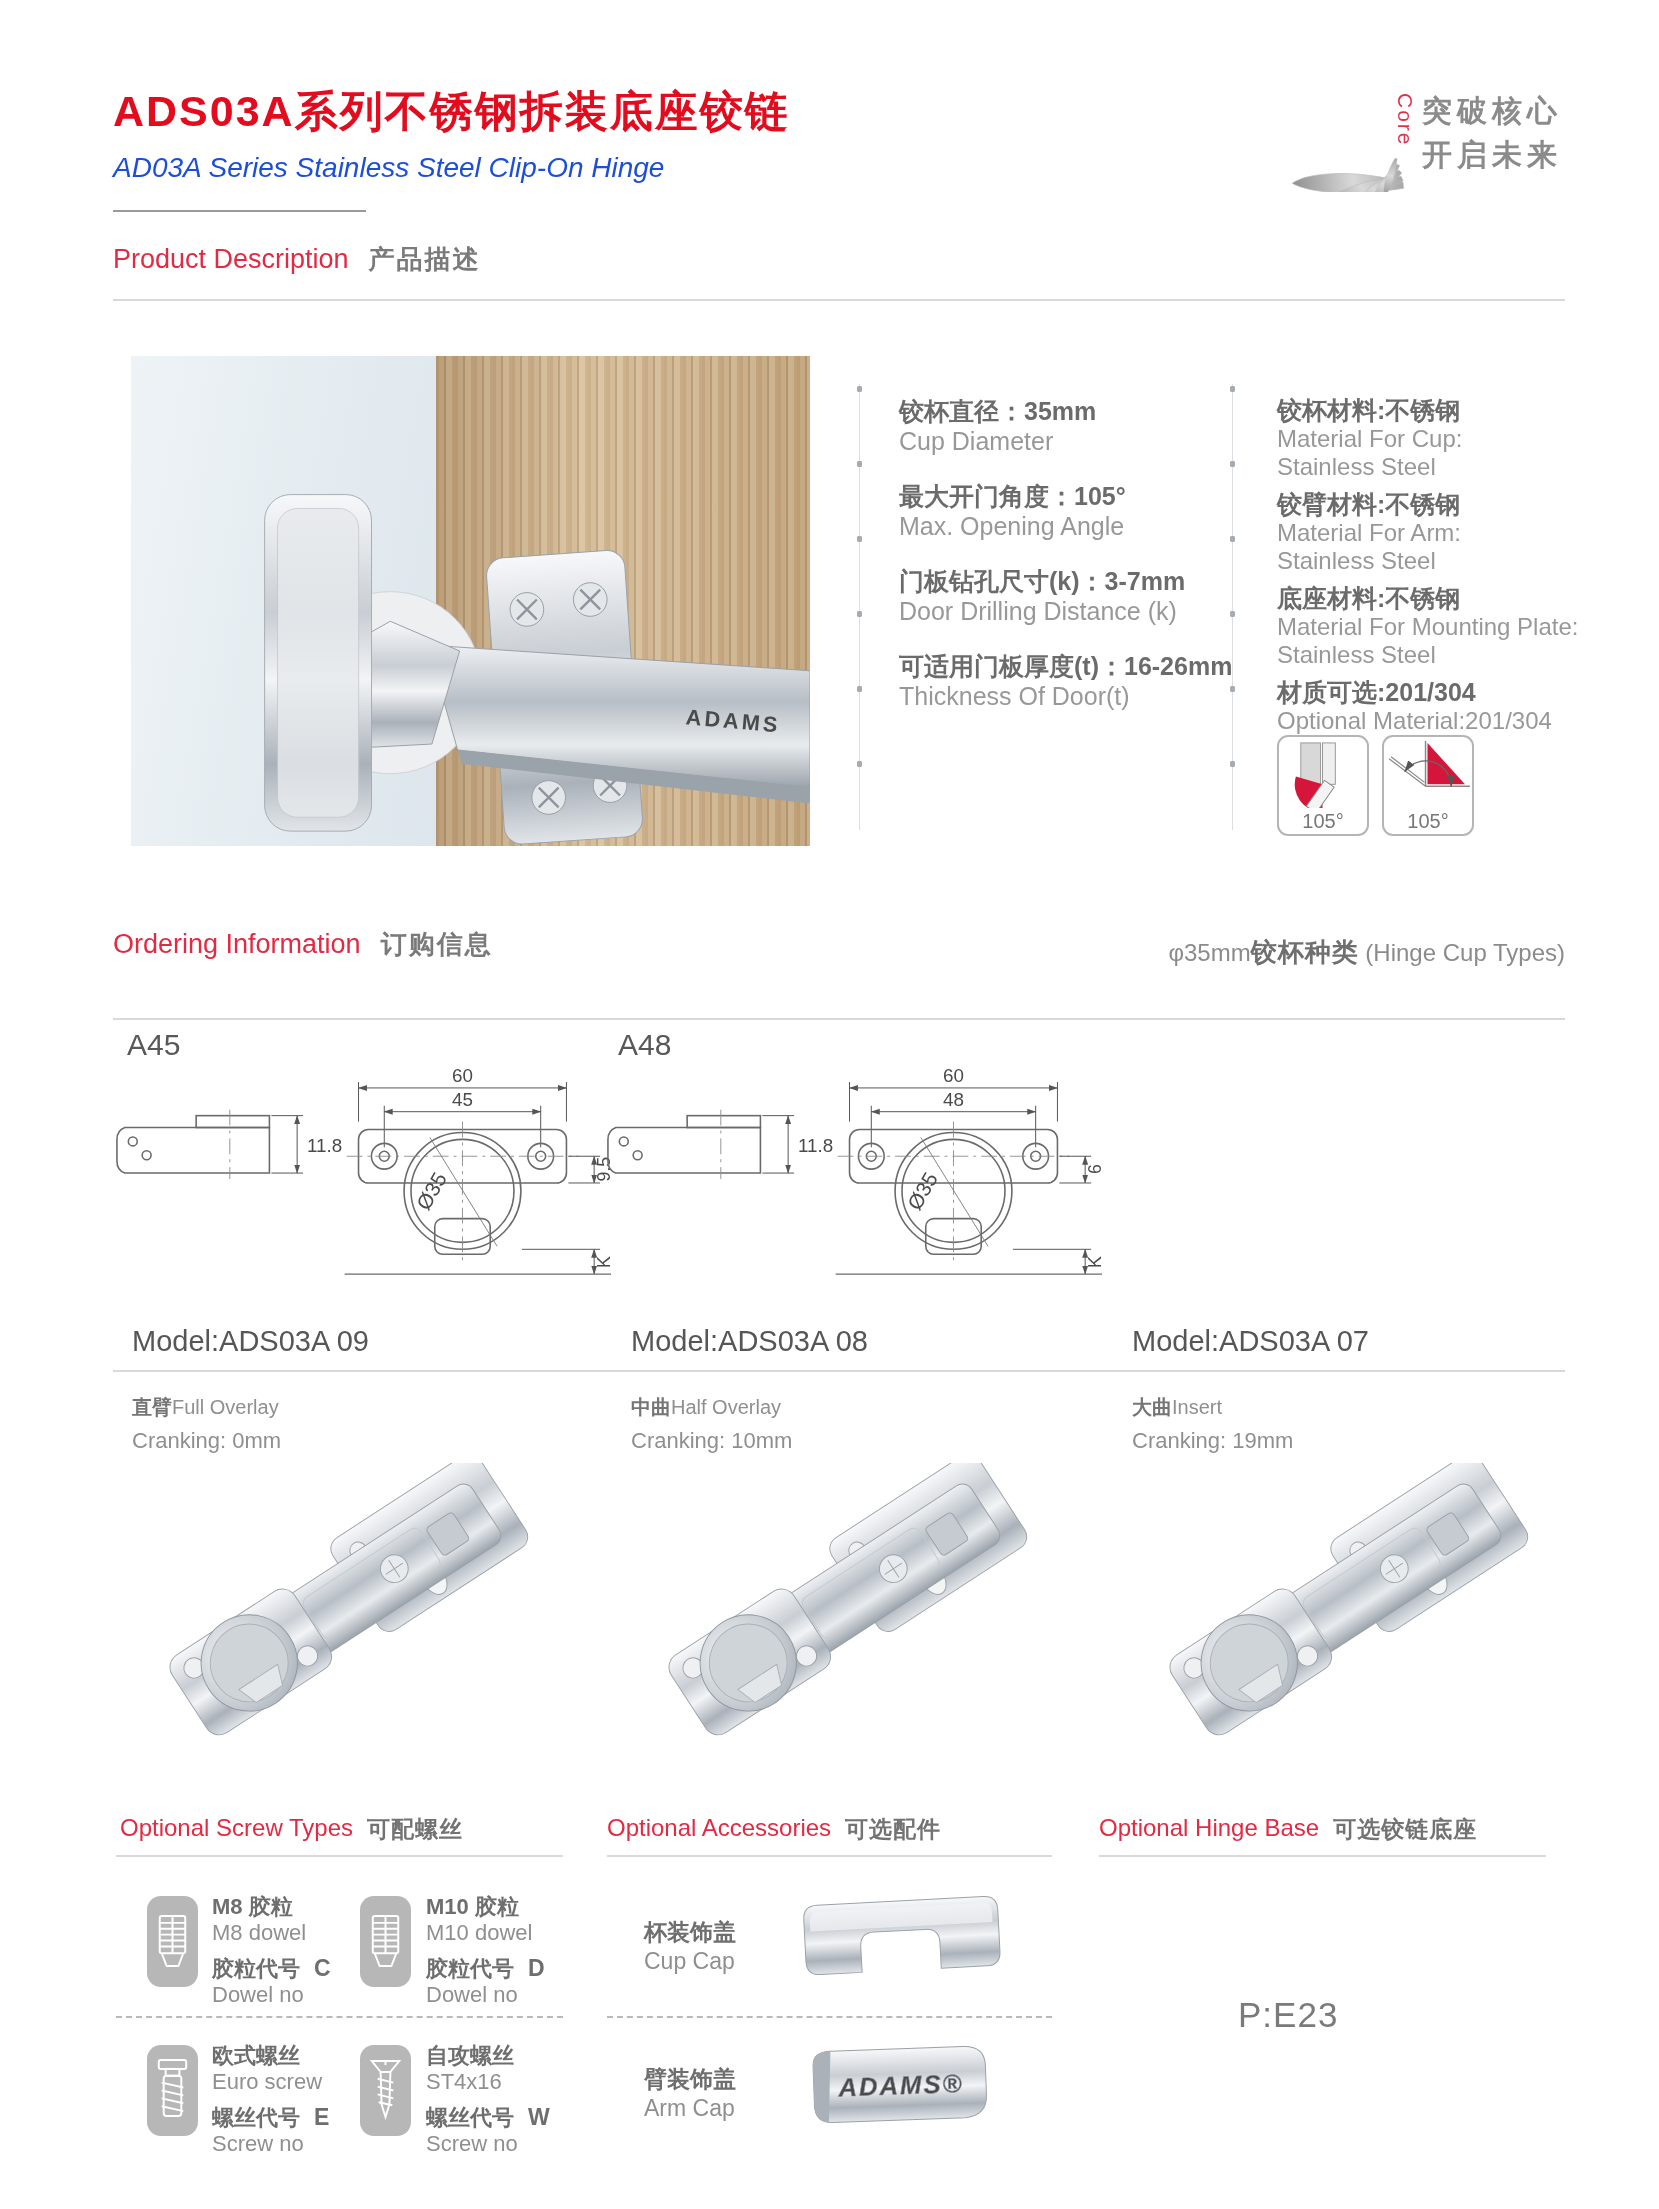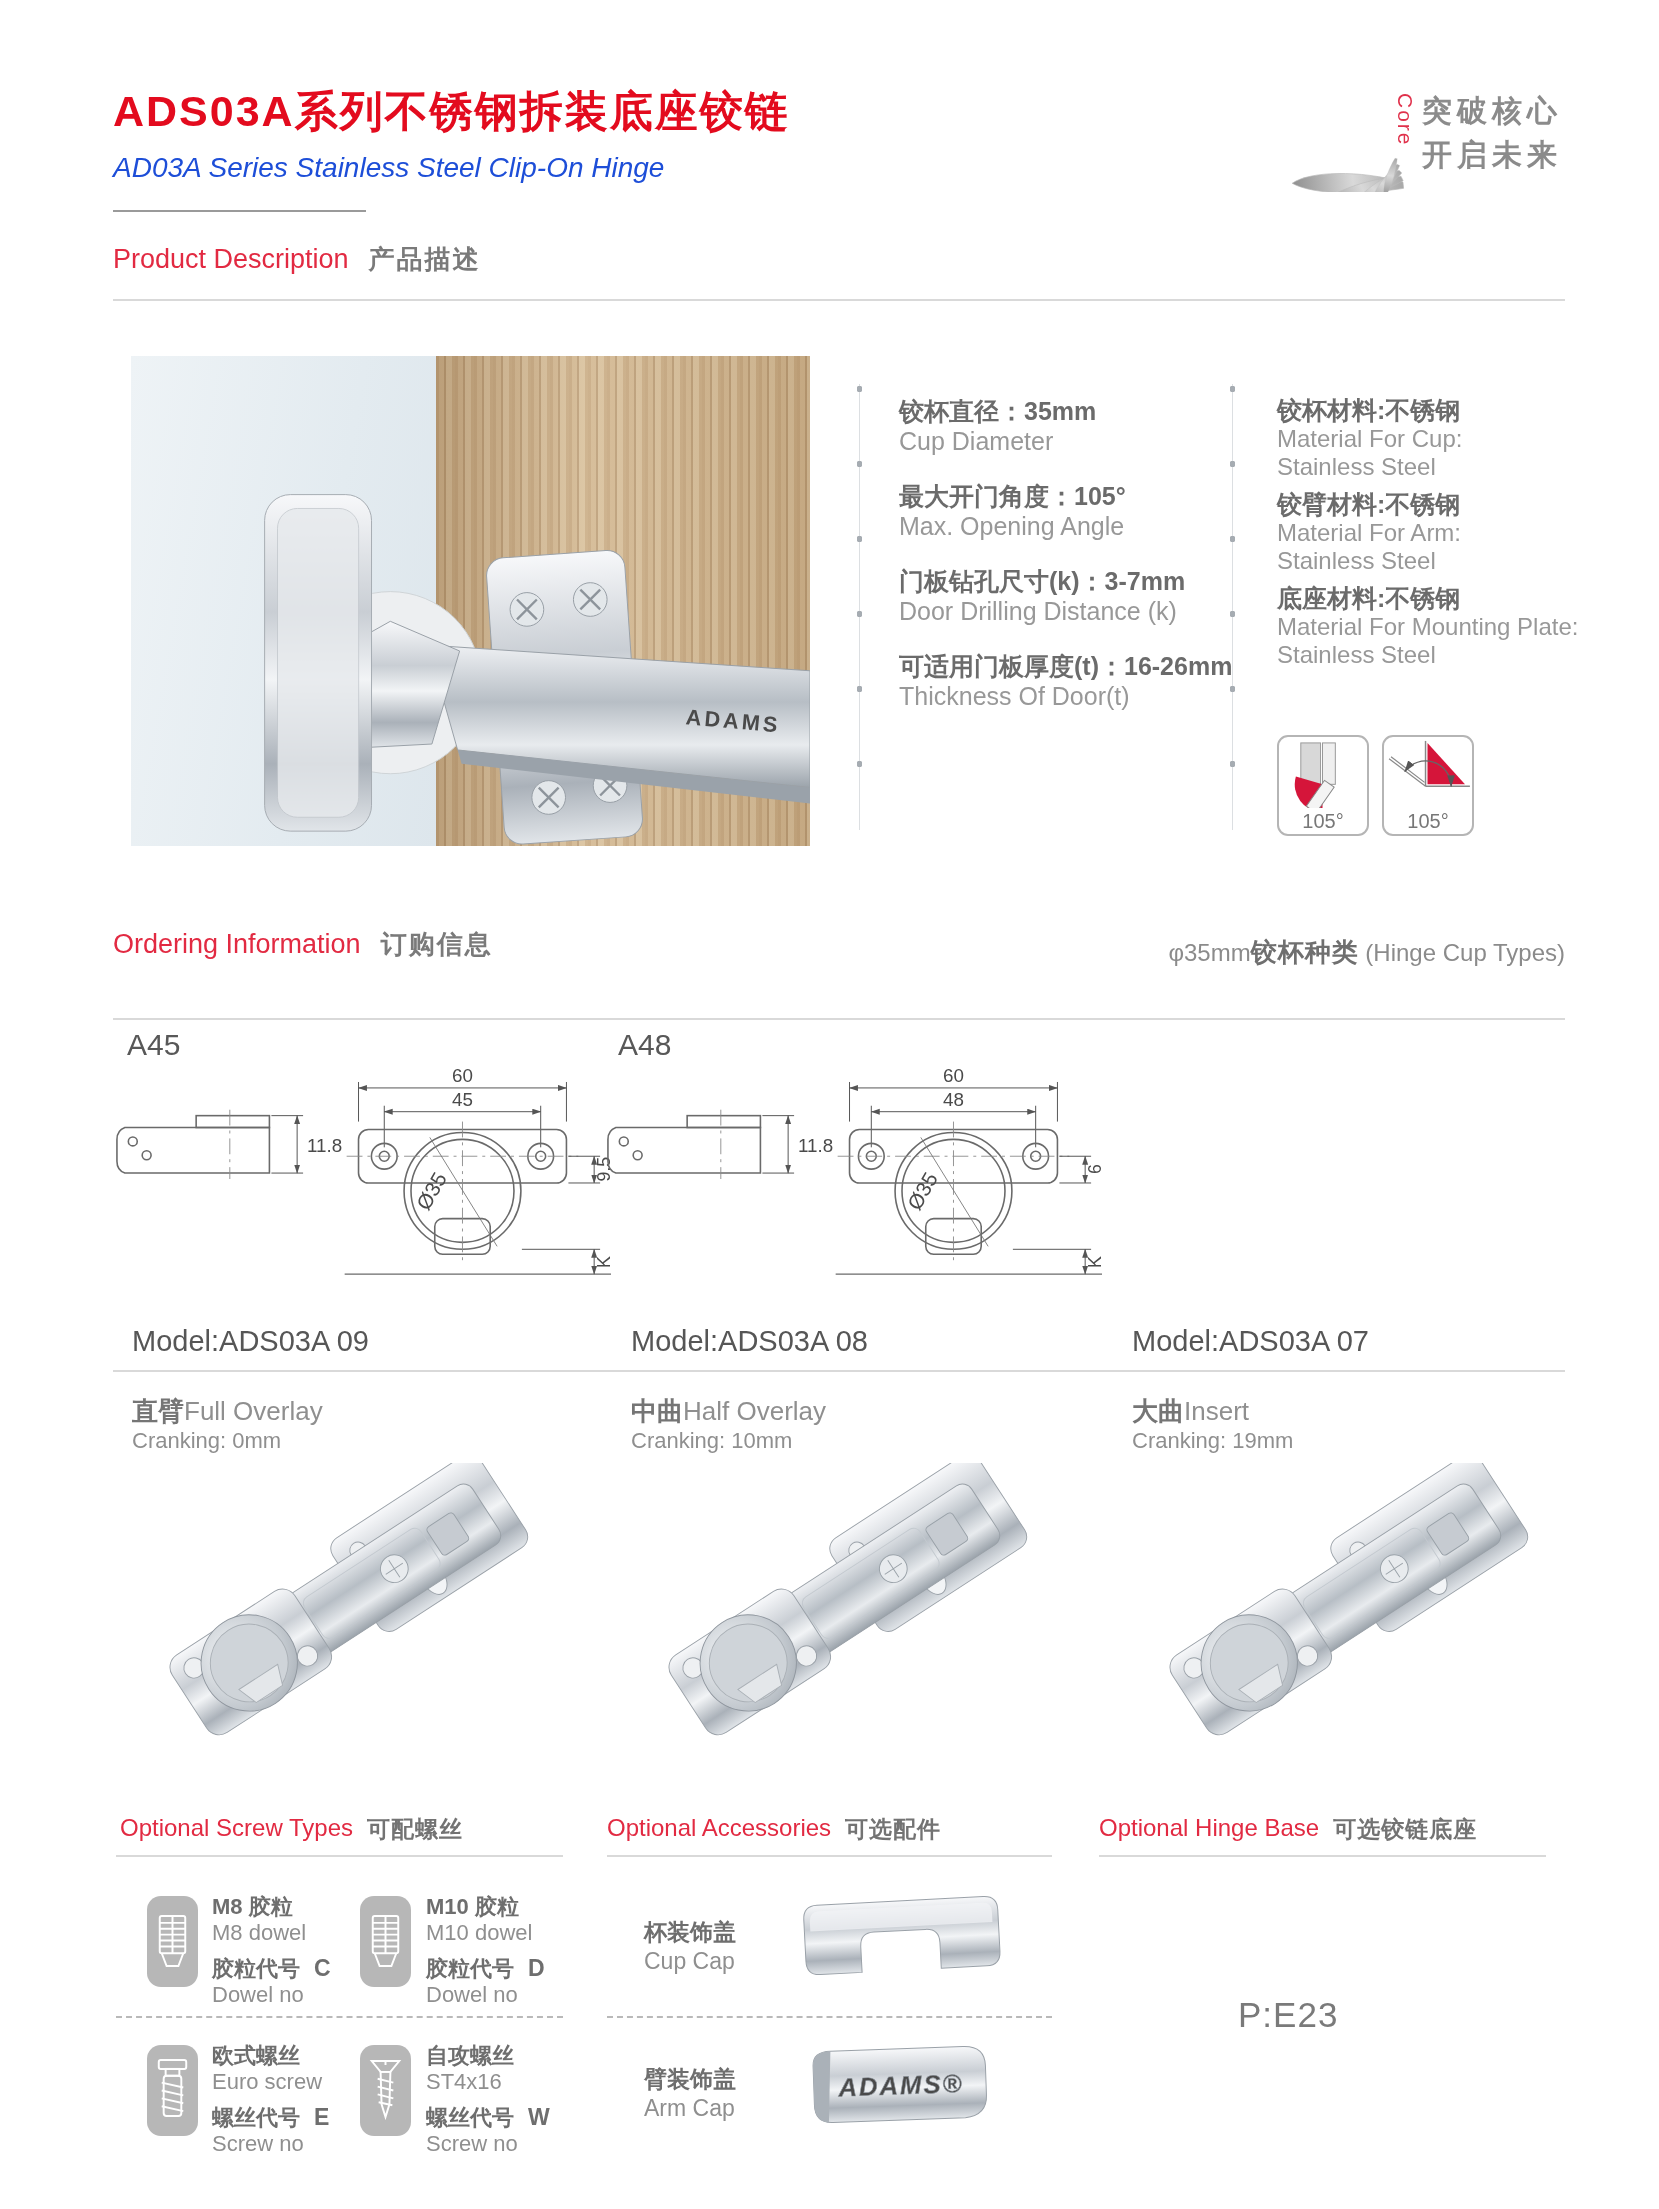--- a/index.html
+++ b/index.html
@@ -46,21 +46,21 @@
   
   .draw-block{top:1028px;width:500px;height:277px;}
   .draw-label{position:absolute;left:16px;top:0;font-size:30px;color:#585858;}
   .draw-svg{position:absolute;left:0;top:36px;}
   svg text{font-family:"Liberation Sans","DejaVu Sans",sans-serif;fill:#4a4a4a;}
   .dim{stroke:#555;stroke-width:1;}
   .edge{stroke:#6a6a6a;stroke-width:1.6;fill:none;}
   .cline{stroke:#8a8a8a;stroke-width:.9;stroke-dasharray:16 5 3 5;}
   
   .model-name{top:1325px;font-size:29px;color:#565656;}
-  .model-sub{top:1394px;font-size:26px;}
+  .model-sub{top:1394px;font-size:20px;}
   .msub-cn{font-weight:bold;color:#757575;}
   .msub-en{color:#8f8f8f;}
   .model-crank{top:1428px;font-size:22px;color:#8f8f8f;}
   
   .bsec-head{top:1814px;display:flex;align-items:flex-start;gap:14px;}
   .bsec-en{font-size:24px;color:#e22a42;}
   .bsec-cn{font-size:23px;font-weight:bold;color:#737373;letter-spacing:1px;}
   .dashed{border-top:2px dashed #b9b9b9;height:0;}
   .screwbox{width:51px;height:91px;background:#b7b7b7;border-radius:14px;}
   .sitem-text{width:168px;}
@@ -252,20 +252,24 @@
     <div class="specr-item">
       <div class="specr-cn">铰臂材料:不锈钢</div>
       <div class="specr-en">Material For Arm:</div>
       <div class="specr-en">Stainless Steel</div>
     </div>
     <div class="specr-item">
       <div class="specr-cn">底座材料:不锈钢</div>
       <div class="specr-en">Material For Mounting Plate:</div>
       <div class="specr-en">Stainless Steel</div>
     </div>
+    <div class="specr-item">
+      <div class="specr-cn">材质可选:201/304</div>
+      <div class="specr-en">Optional Material:201/304</div>
+    </div>
   </div>
 
   <div class="abs angle-row">
     <div class="angle-box">
       <svg width="88" height="71" viewBox="0 0 89 72">
         <rect x="22" y="6" width="20" height="42" fill="#d8d8d8" stroke="#999"></rect>
         <rect x="44" y="6" width="13" height="42" fill="#efefef" stroke="#999"></rect>
         <path d="M44,48 L44,76 A28,28 0 0 1 17,40 Z" fill="#d5153a"></path>
         <rect x="46" y="44" width="12" height="32" transform="rotate(35 46 44)" fill="#f4f4f4" stroke="#888"></rect>
       </svg>

